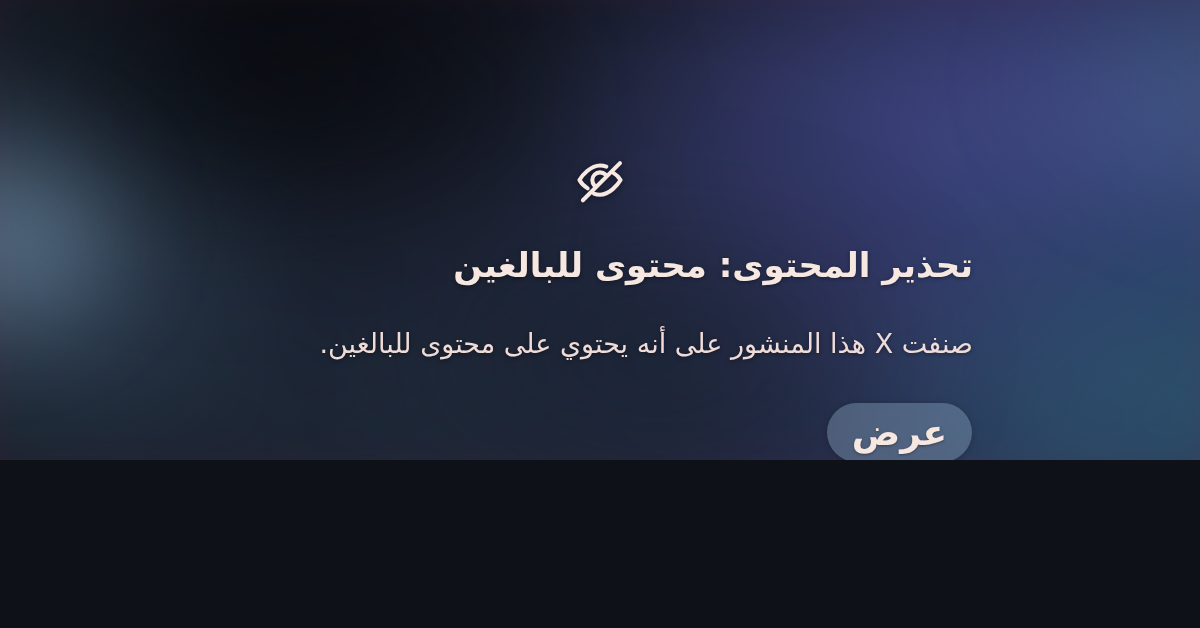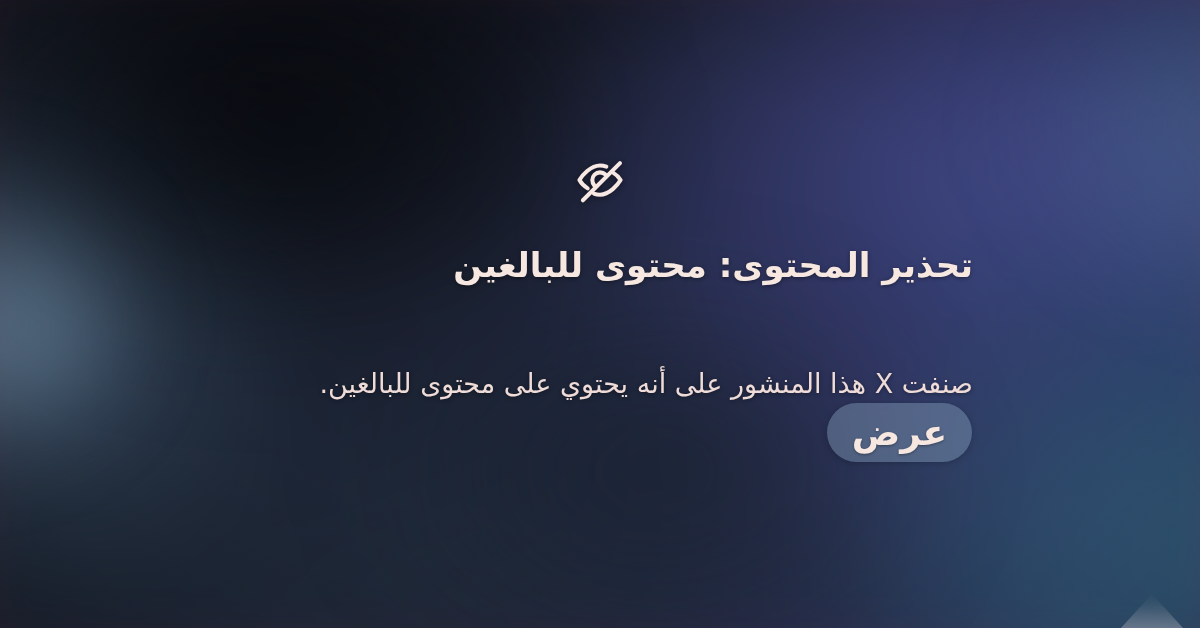--- a/index.html
+++ b/index.html
@@ -11,21 +11,21 @@
     overflow: hidden;
     background: #0e1117;
   }
   body {
     font-family: "DejaVu Sans", "Liberation Sans", sans-serif;
   }
 
   .screen {
     position: relative;
     width: 1200px;
-    height: 628px;
+    height: 460px;
     overflow: hidden;
     background: #be185d;
   }
 
   
   .bg-layer {
     position: absolute;
     inset: -80px;
     pointer-events: none;
   }
@@ -116,21 +116,20 @@
     width: 746px;
     text-align: right;
     direction: rtl;
     font-size: 27px;
     font-weight: 400;
     line-height: 1.4;
     color: #efdcd8;
     letter-spacing: 0.05px;
     text-shadow: 0 1px 4px rgba(0,0,0,0.40);
     white-space: nowrap;
-    margin-top: 40px;
   }
 
   .view-button {
     position: absolute;
     right: 228px;
     top: 403px;
     width: 145px;
     height: 59px;
     border: none;
     border-radius: 32px;

